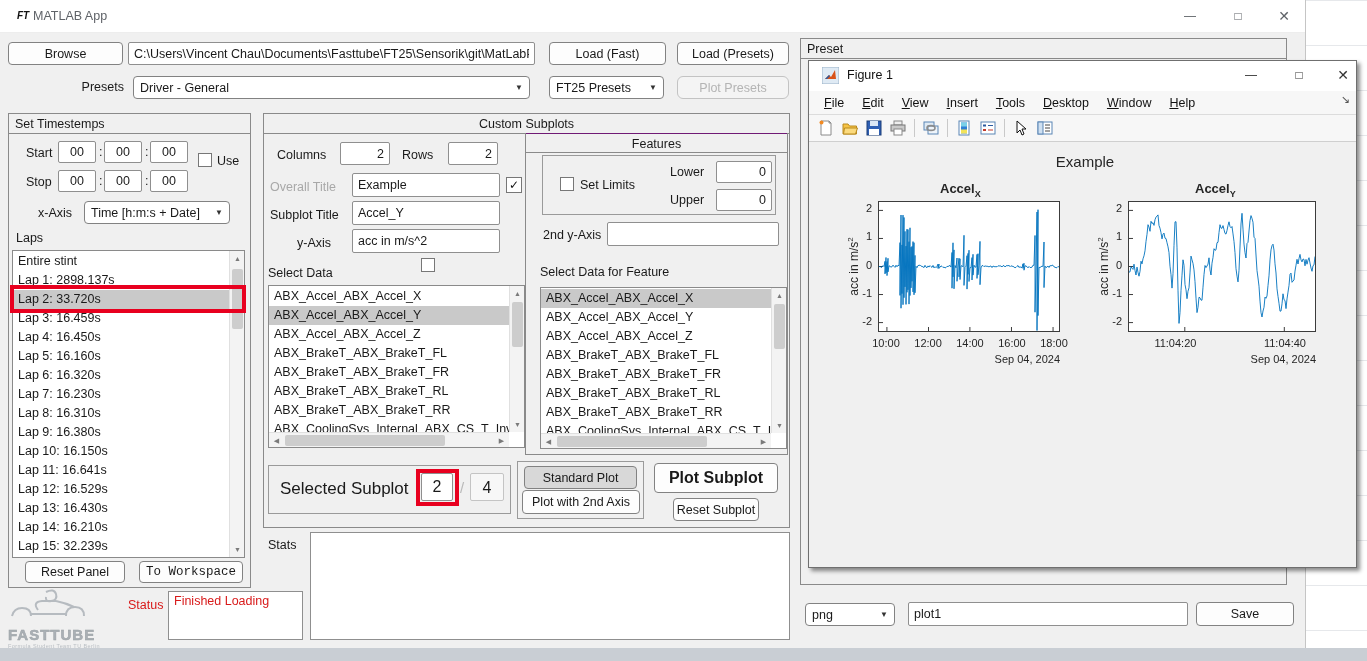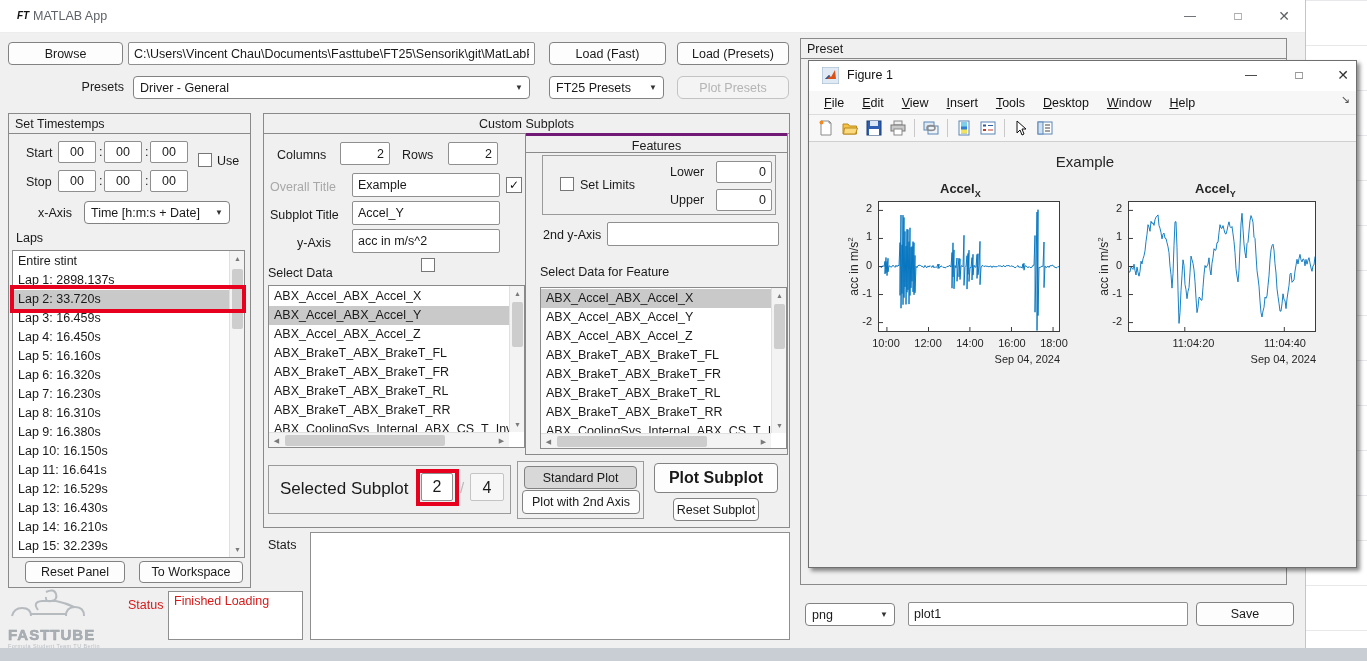--- a/index.html
+++ b/index.html
@@ -137,21 +137,21 @@
       </div>
     <div class="vscroll" style="height:100%;">
       <div class="sb-arrow" style="top:0;">▲</div>
       <div class="sb-thumb" style="left:2px;width:11px;top:18px;height:60px;"></div>
       <div class="sb-arrow" style="bottom:0;">▼</div>
     </div>
   </div>
   <div class="abs redbox" style="left:10px;top:285px;width:236px;height:28px;z-index:5;"></div>
 
   <div class="abs btn" style="left:25px;top:561px;width:100px;height:22px;">Reset Panel</div>
-  <div class="abs btn" style="left:139px;top:561px;width:104px;height:22px;">To Workspace</div>
+  <div class="abs btn" style="left:139px;top:561px;width:104px;height:22px;font-family:Liberation Mono, monospace;">To Workspace</div>
 
   <div class="abs" style="left:8px;top:588px;width:112px;height:64px;">
     <svg width="112" height="34" viewBox="0 0 112 34">
       <g fill="none" stroke="#b6bbc0" stroke-width="2">
         <path d="M38 4 q8 -4 10 2 q2 6 -5 7 q-6 1 -5 -4"></path>
         <path d="M30 22 q-6 -8 4 -9 l14 0"></path>
         <path d="M4 28 q2 -8 10 -8 q9 0 9 8"></path>
         <path d="M58 28 q0 -9 9 -9 q9 0 9 9"></path>
         <path d="M23 26 l35 0"></path>
         <path d="M48 13 q10 2 18 6"></path>
@@ -199,21 +199,21 @@
       <div class="sb-arrow" style="bottom:0;">▼</div>
     </div>
     <div class="hscroll" style="width:calc(100% - 15px);">
       <div class="sb-arrow" style="left:0;">◀</div>
       <div class="sb-thumb" style="top:2px;height:11px;left:16px;width:160px;"></div>
       <div class="sb-arrow" style="right:0;">▶</div>
     </div>
   </div>
 
   <div class="abs panel" style="left:525px;top:133px;width:263px;height:322px;border-top:none;">
-    <div class="panel-title tc" style="border-top:3px solid #701a75;">Features</div>
+    <div class="panel-title tc" style="border-top:1px solid #701a75;">Features</div>
   </div>
   <div class="abs groupbox" style="left:542px;top:155px;width:234px;height:60px;"></div>
   <div class="abs cb" style="left:560px;top:177px;"></div>
   <div class="abs lbl" style="left:580px;top:178px;">Set Limits</div>
   <div class="abs lbl" style="left:670px;top:165px;">Lower</div>
   <input class="abs field" style="left: 716px; top: 161px; width: 56px; height: 22px; text-align: right;" value="0">
   <div class="abs lbl" style="left:670px;top:193px;">Upper</div>
   <input class="abs field" style="left: 716px; top: 189px; width: 56px; height: 22px; text-align: right;" value="0">
   <div class="abs lbl" style="left:543px;top:228px;">2nd y-Axis</div>
   <input class="abs field" style="left: 607px; top: 222px; width: 172px; height: 24px;" value="">
@@ -418,15 +418,15 @@
     <div class="tick-lbl" style="left: 856.008px; top: 337px; width: 60px; text-align: center; z-index: 6;">10:00</div>
     <div class="tick-lbl" style="left: 898.05px; top: 337px; width: 60px; text-align: center; z-index: 6;">12:00</div>
     <div class="tick-lbl" style="left: 939.91px; top: 337px; width: 60px; text-align: center; z-index: 6;">14:00</div>
     <div class="tick-lbl" style="left: 981.952px; top: 337px; width: 60px; text-align: center; z-index: 6;">16:00</div>
     <div class="tick-lbl" style="left: 1023.99px; top: 337px; width: 60px; text-align: center; z-index: 6;">18:00</div>
     <div class="tick-lbl" style="left: 1102px; top: 202.413px; width: 20px; text-align: right; z-index: 6;">2</div>
     <div class="tick-lbl" style="left: 1102px; top: 230.457px; width: 20px; text-align: right; z-index: 6;">1</div>
     <div class="tick-lbl" style="left: 1102px; top: 258.5px; width: 20px; text-align: right; z-index: 6;">0</div>
     <div class="tick-lbl" style="left: 1102px; top: 286.543px; width: 20px; text-align: right; z-index: 6;">-1</div>
     <div class="tick-lbl" style="left: 1102px; top: 314.587px; width: 20px; text-align: right; z-index: 6;">-2</div>
-    <div class="tick-lbl" style="left: 1154.4px; top: 337px; width: 60px; text-align: right; z-index: 6;">11:04:20</div>
+    <div class="tick-lbl" style="left: 1154.4px; top: 337px; width: 60px; text-align: left; z-index: 6;">11:04:20</div>
     <div class="tick-lbl" style="left: 1254.98px; top: 337px; width: 60px; text-align: center; z-index: 6;">11:04:40</div>
   </div>
 
 </body></html>

